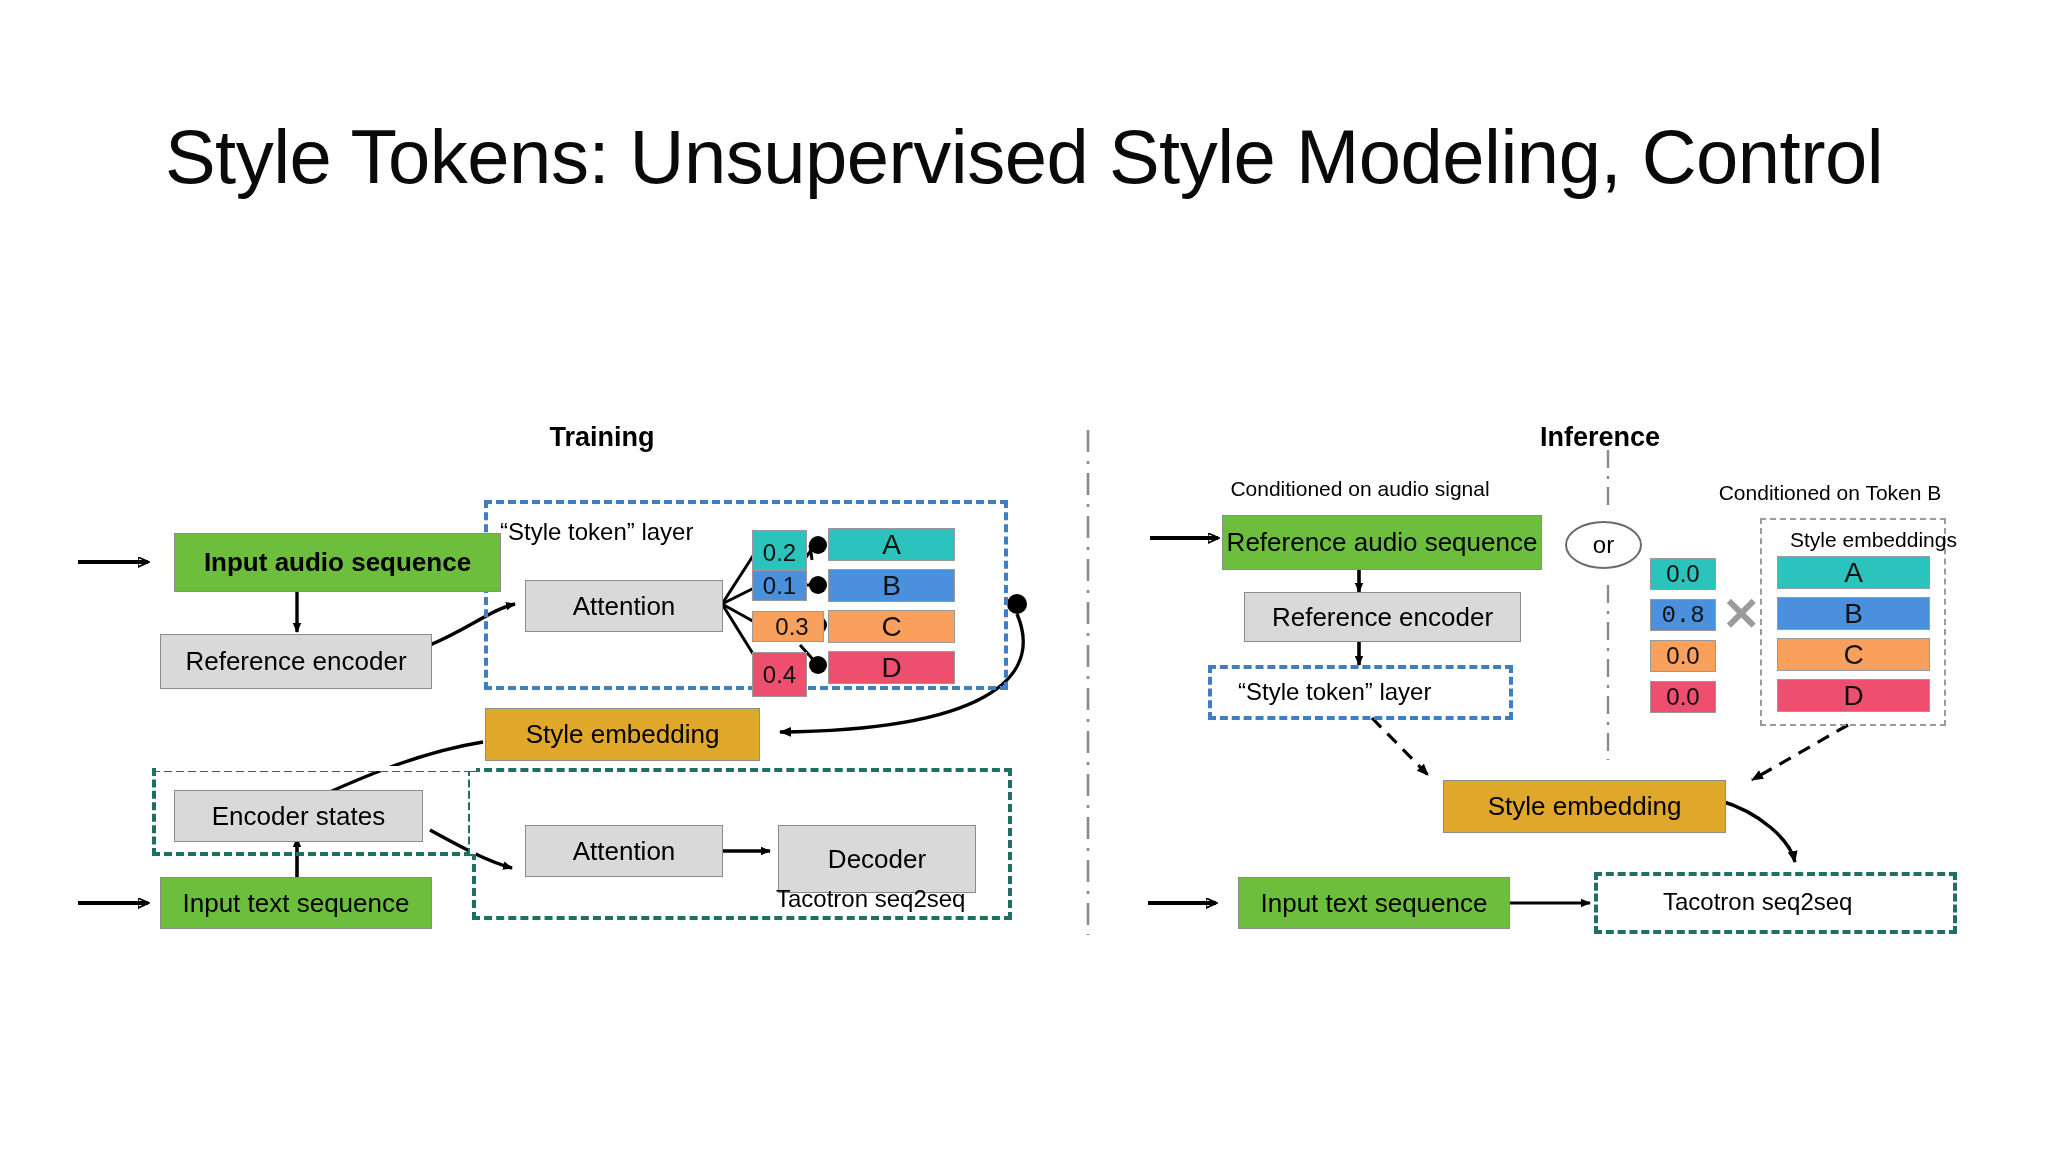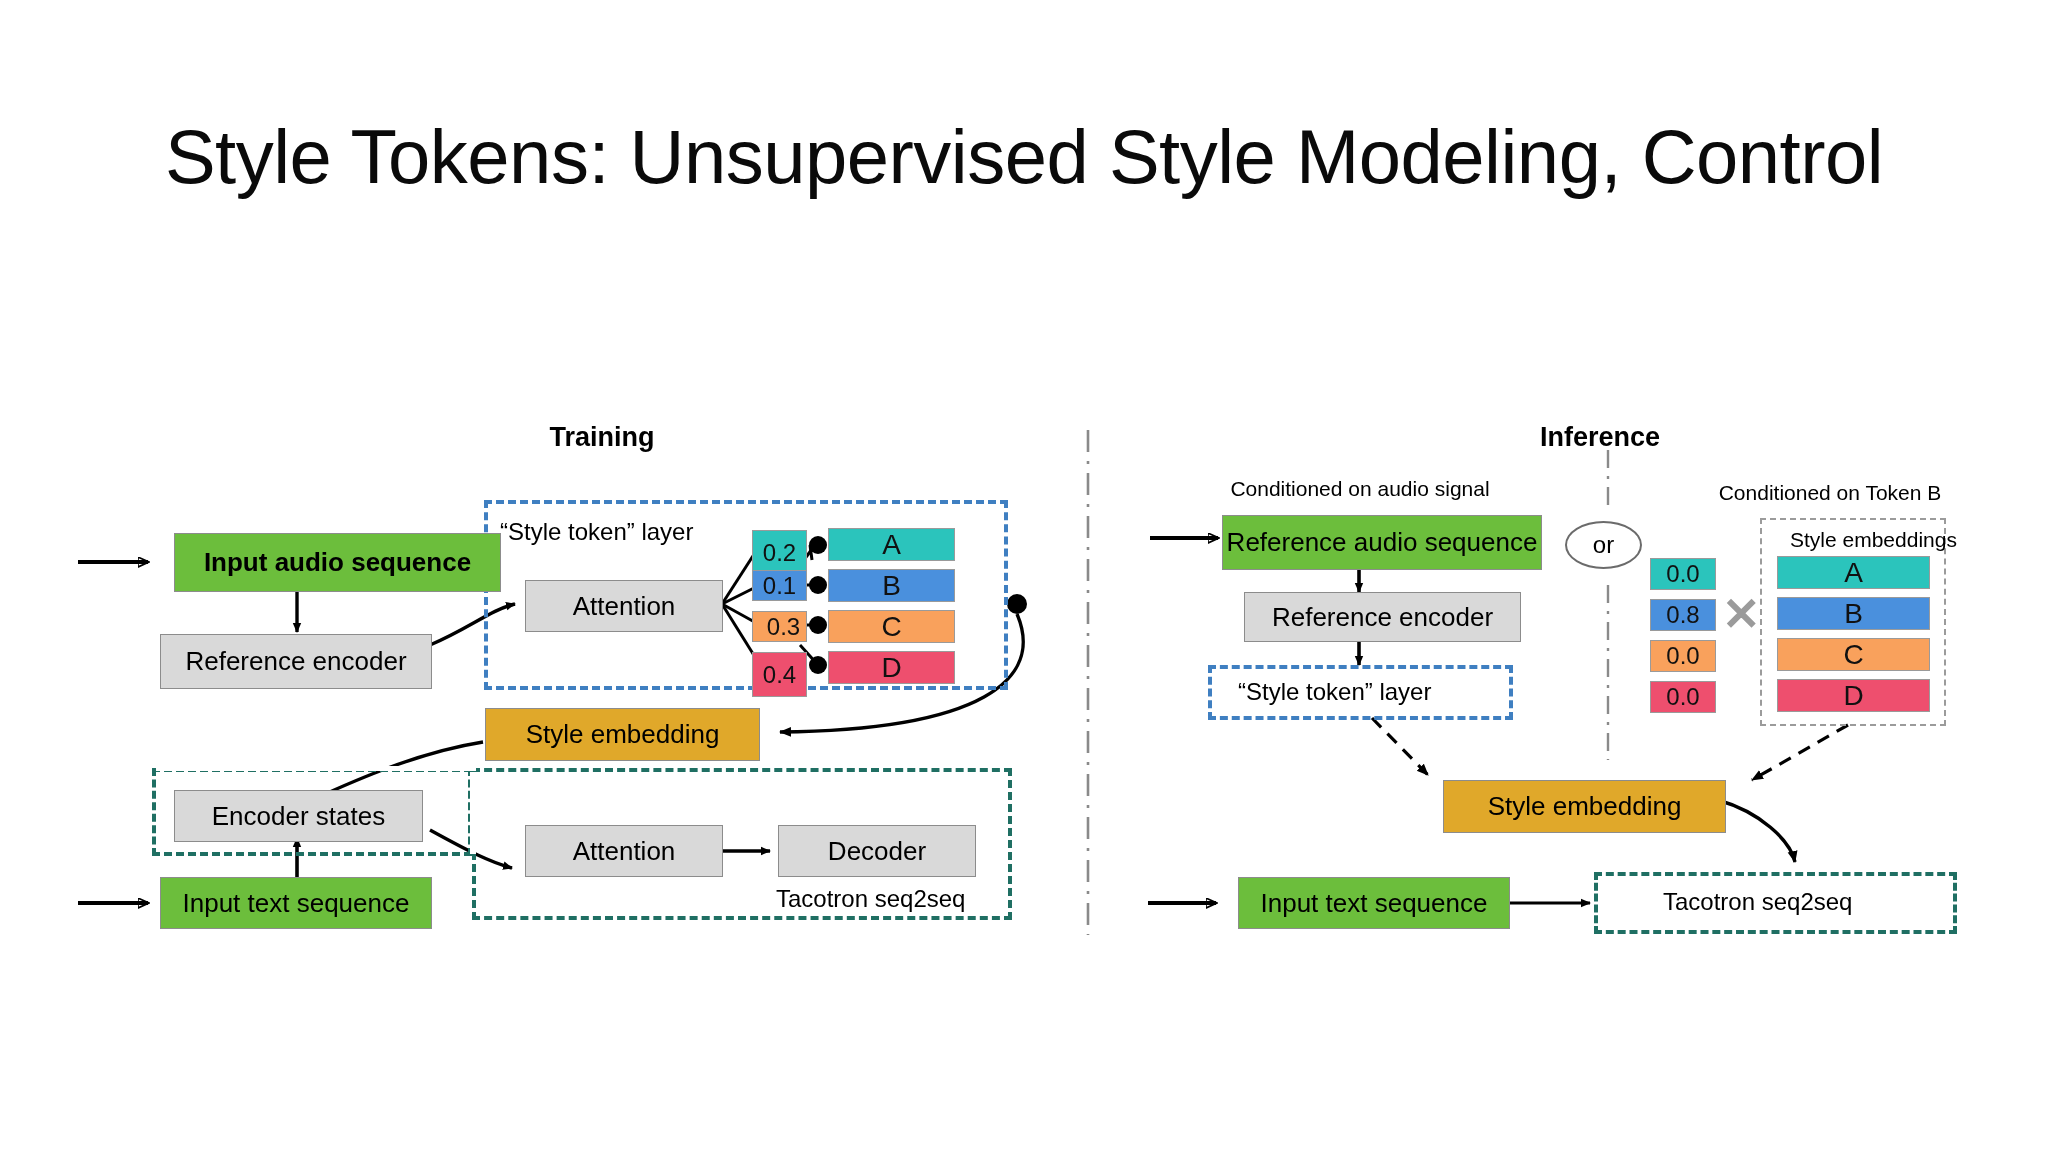--- a/index.html
+++ b/index.html
@@ -163,42 +163,42 @@
   <div class="lbl" style="left:500px;top:518px;">“Style token” layer</div>
 
   <div class="node green" style="left:174px;top:533px;width:327px;height:59px;font-weight:bold;">Input audio sequence</div>
 
   <div class="node gray" style="left:160px;top:634px;width:272px;height:55px;">Reference encoder</div>
 
   <div class="node gray" style="left:525px;top:580px;width:198px;height:52px;">Attention</div>
 
   <div class="tok teal small" style="left:752px;top:530px;width:55px;height:45px;">0.2</div>
   <div class="tok blue small" style="left:752px;top:570px;width:55px;height:31px;">0.1</div>
-  <div class="tok orange small" style="left:752px;top:611px;width:55px;height:31px;padding-left:8px;">0.3</div>
+  <div class="tok orange small" style="left:752px;top:611px;width:72px;height:31px;padding-left:8px;">0.3</div>
   <div class="tok pink small" style="left:752px;top:652px;width:55px;height:45px;">0.4</div>
 
   <div class="tok teal" style="left:828px;top:528px;width:127px;height:33px;">A</div>
   <div class="tok blue" style="left:828px;top:569px;width:127px;height:33px;">B</div>
   <div class="tok orange" style="left:828px;top:610px;width:127px;height:33px;">C</div>
   <div class="tok pink" style="left:828px;top:651px;width:127px;height:33px;">D</div>
 
   <div class="node gold" style="left:485px;top:708px;width:275px;height:53px;">Style embedding</div>
 
   <div class="dash teal" style="left:152px;top:768px;width:320px;height:88px;"></div>
   <div class="dash teal" style="left:472px;top:768px;width:540px;height:152px;"></div>
   <div style="position:absolute;left:156px;top:766px;width:320px;height:5px;background:#fff;"></div>
   <div style="position:absolute;left:470px;top:772px;width:6px;height:82px;background:#fff;"></div>
 
   <div class="node gray" style="left:174px;top:790px;width:249px;height:52px;">Encoder states</div>
 
   <div class="node green" style="left:160px;top:877px;width:272px;height:52px;">Input text sequence</div>
 
   <div class="node gray" style="left:525px;top:825px;width:198px;height:52px;">Attention</div>
 
-  <div class="node gray" style="left:778px;top:825px;width:198px;height:52px;">Decoder</div>
+  <div class="node gray" style="left:778px;top:825px;width:198px;height:68px;">Decoder</div>
 
   <div class="lbl" style="left:776px;top:885px;">Tacotron seq2seq</div>
 
   <div class="sect-head" style="left:1440px;top:422px;width:320px;">Inference</div>
 
   <div class="sub-head" style="left:1190px;top:477px;width:340px;">Conditioned on audio signal</div>
 
   <div class="sub-head" style="left:1660px;top:481px;width:340px;">Conditioned on Token B</div>
 
   <div class="node green" style="left:1222px;top:515px;width:320px;height:55px;">Reference audio sequence</div>
@@ -207,21 +207,21 @@
 
   <div class="dash blue" style="left:1208px;top:665px;width:305px;height:55px;"></div>
   <div class="lbl" style="left:1238px;top:678px;">“Style token” layer</div>
 
   <div class="or-ellipse" style="left:1565px;top:521px;width:77px;height:48px;">or</div>
 
   <div class="dash gray" style="left:1760px;top:518px;width:186px;height:208px;"></div>
   <div class="lbl sm" style="left:1790px;top:528px;">Style embeddings</div>
 
   <div class="tok teal small" style="left:1650px;top:558px;width:66px;height:32px;">0.0</div>
-  <div class="tok blue small" style="left:1650px;top:599px;width:66px;height:32px;">0.8</div>
+  <div class="tok blue small" style="left:1650px;top:599px;width:66px;height:32px;font-family:Liberation Mono, monospace;">0.8</div>
   <div class="tok orange small" style="left:1650px;top:640px;width:66px;height:32px;">0.0</div>
   <div class="tok pink small" style="left:1650px;top:681px;width:66px;height:32px;">0.0</div>
 
   <div class="mult" style="left:1722px;top:591px;">✕</div>
 
   <div class="tok teal" style="left:1777px;top:556px;width:153px;height:33px;">A</div>
   <div class="tok blue" style="left:1777px;top:597px;width:153px;height:33px;">B</div>
   <div class="tok orange" style="left:1777px;top:638px;width:153px;height:33px;">C</div>
   <div class="tok pink" style="left:1777px;top:679px;width:153px;height:33px;">D</div>
 

